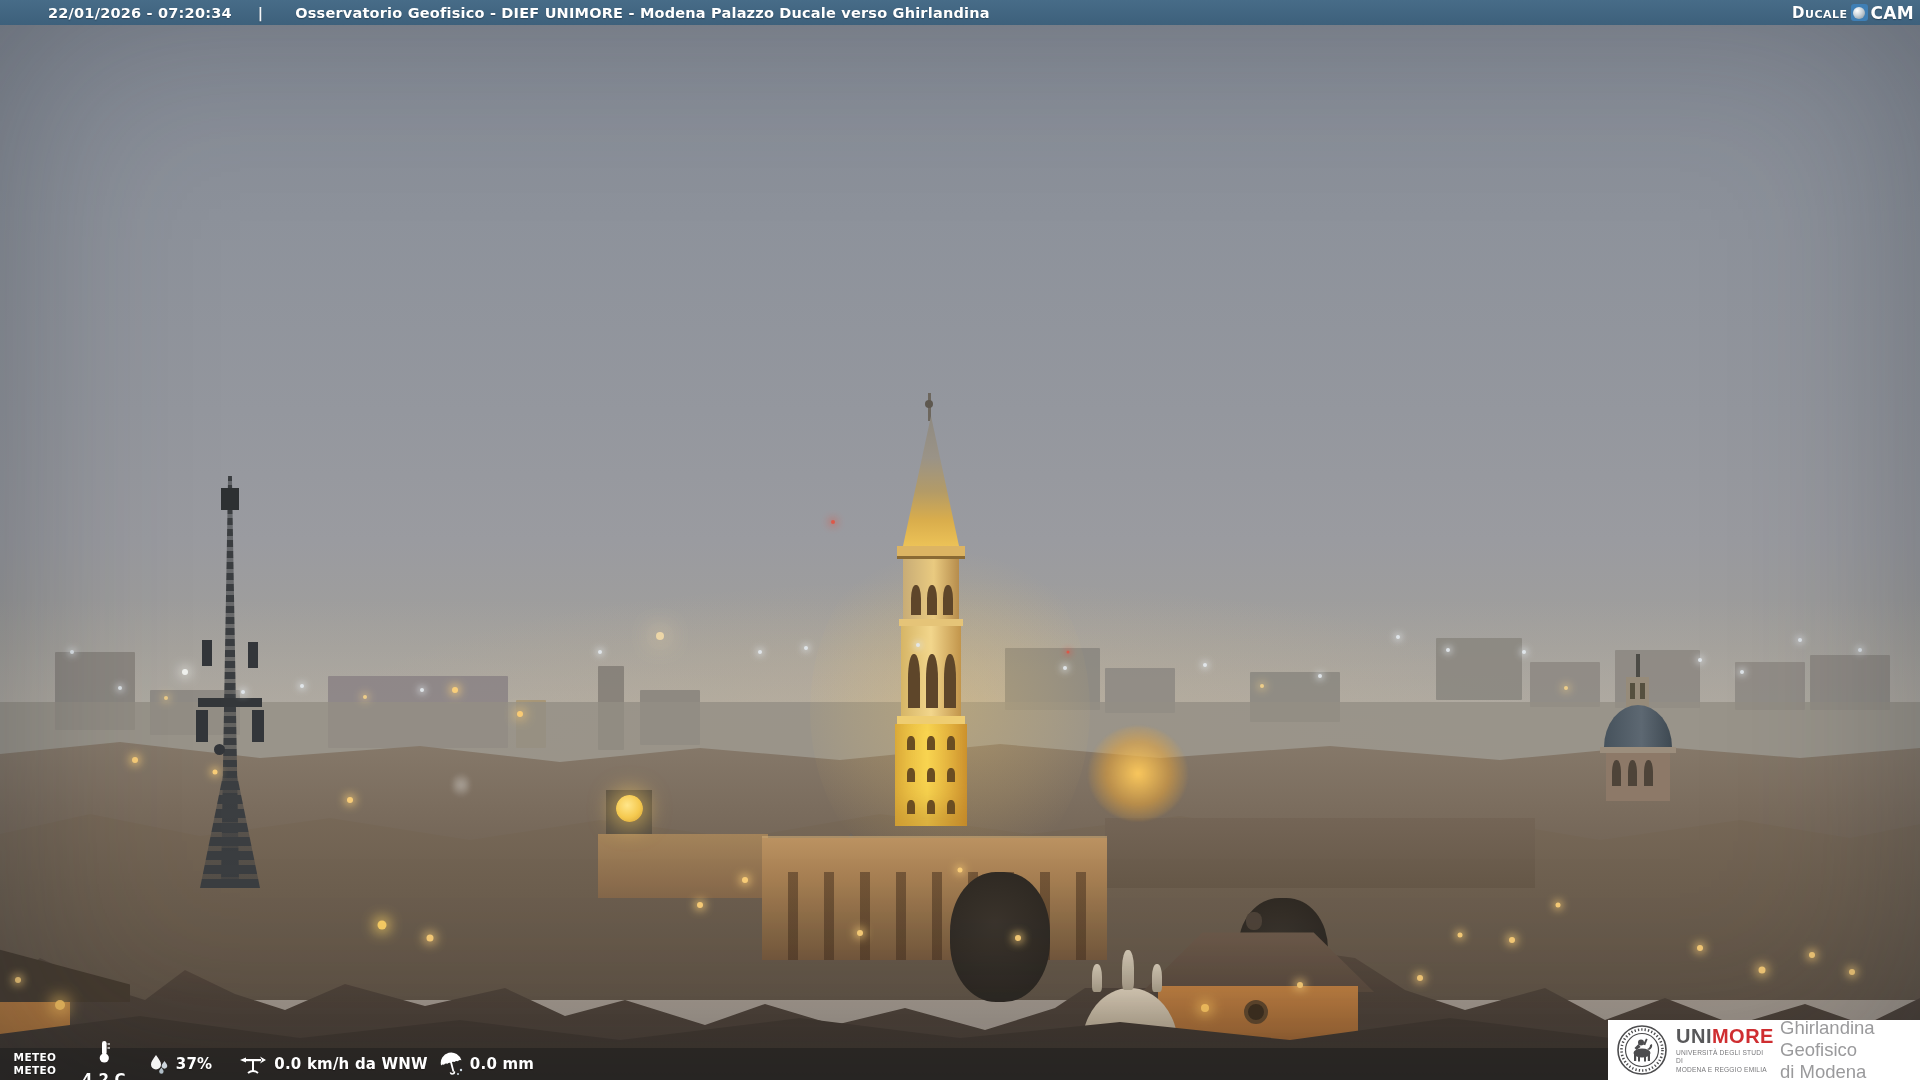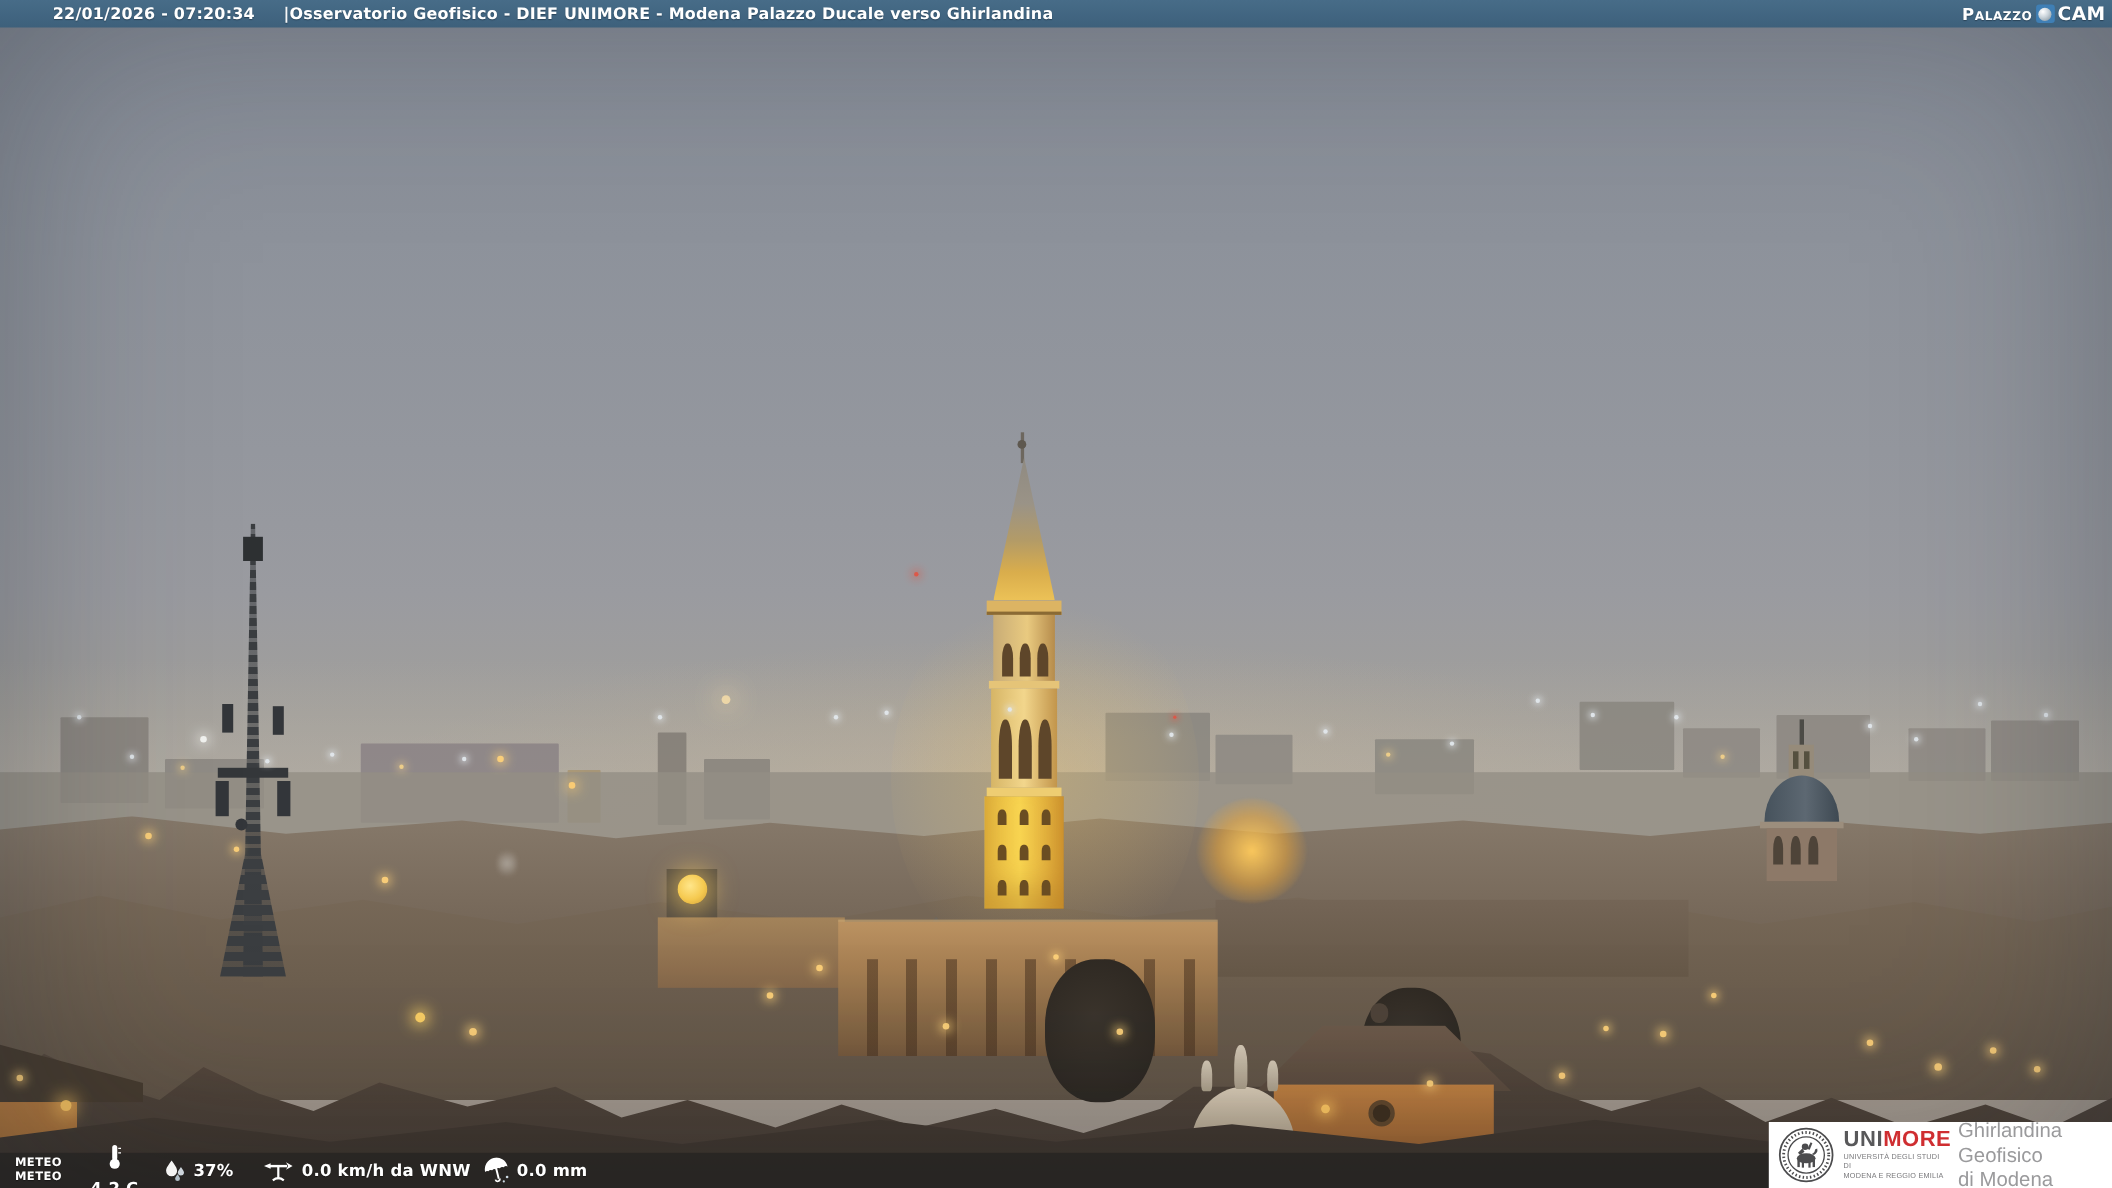--- a/index.html
+++ b/index.html
@@ -168,21 +168,21 @@
   
   .topbar {
     position:absolute; left:0; top:0; width:1920px; height:25px; z-index:60;
     background:linear-gradient(180deg,#476c88,#3d607b);
     display:flex; align-items:center; color:#fff;
     font-weight:bold; font-size:14.5px; letter-spacing:.2px;
     text-shadow:0 1px 1px rgba(20,35,50,.5);
   }
   .topbar .ts { margin-left:48px; }
   .topbar .sep { margin-left:26px; opacity:.95; }
-  .topbar .ttl { white-space:nowrap; }
+  .topbar .ttl { margin-left:32px; white-space:nowrap; }
   .wc-logo { position:absolute; right:6px; top:0; height:25px; display:flex; align-items:center; gap:3px; }
   .wc-weather { font-variant:small-caps; font-weight:bold; font-size:15px; letter-spacing:.5px; }
   .wc-orb { width:17px; height:17px; border-radius:3px; background:#3f7fb5; display:inline-block; position:relative; }
   .wc-orb::after { content:""; position:absolute; left:2.5px; top:2.5px; width:12px; height:12px; border-radius:50%;
     background:radial-gradient(circle at 35% 30%, #ffffff, #c9d3da 45%, #7e8c96); }
   .wc-cam { font-weight:bold; font-size:17px; letter-spacing:.3px; }
 
   .meteobar {
     position:absolute; left:0; top:1048px; width:1920px; height:32px; z-index:60;
     background:rgba(28,28,28,.52);
@@ -378,21 +378,21 @@
         <span class="light" style="left: 18px; top: 980px; width: 6px; height: 6px; background: rgb(255, 210, 122); box-shadow: rgb(255, 210, 122) 0px 0px 10px 2px;"></span>
       </div>
     <div class="vignette"></div>
   </div>
 
   <header class="topbar">
     <span class="ts">22/01/2026 - 07:20:34</span>
     <span class="sep">|</span>
     <span class="ttl">Osservatorio Geofisico - DIEF UNIMORE - Modena Palazzo Ducale verso Ghirlandina</span>
     <div class="wc-logo">
-      <span class="wc-weather">Palazzo</span>
+      <span class="wc-weather">Ducale</span>
       <span class="wc-orb"></span>
       <span class="wc-cam">CAM</span>
     </div>
   </header>
 
   <footer class="meteobar">
     <div class="meteo-label">
       <div>METEO</div>
       <div>METEO</div>
     </div>

